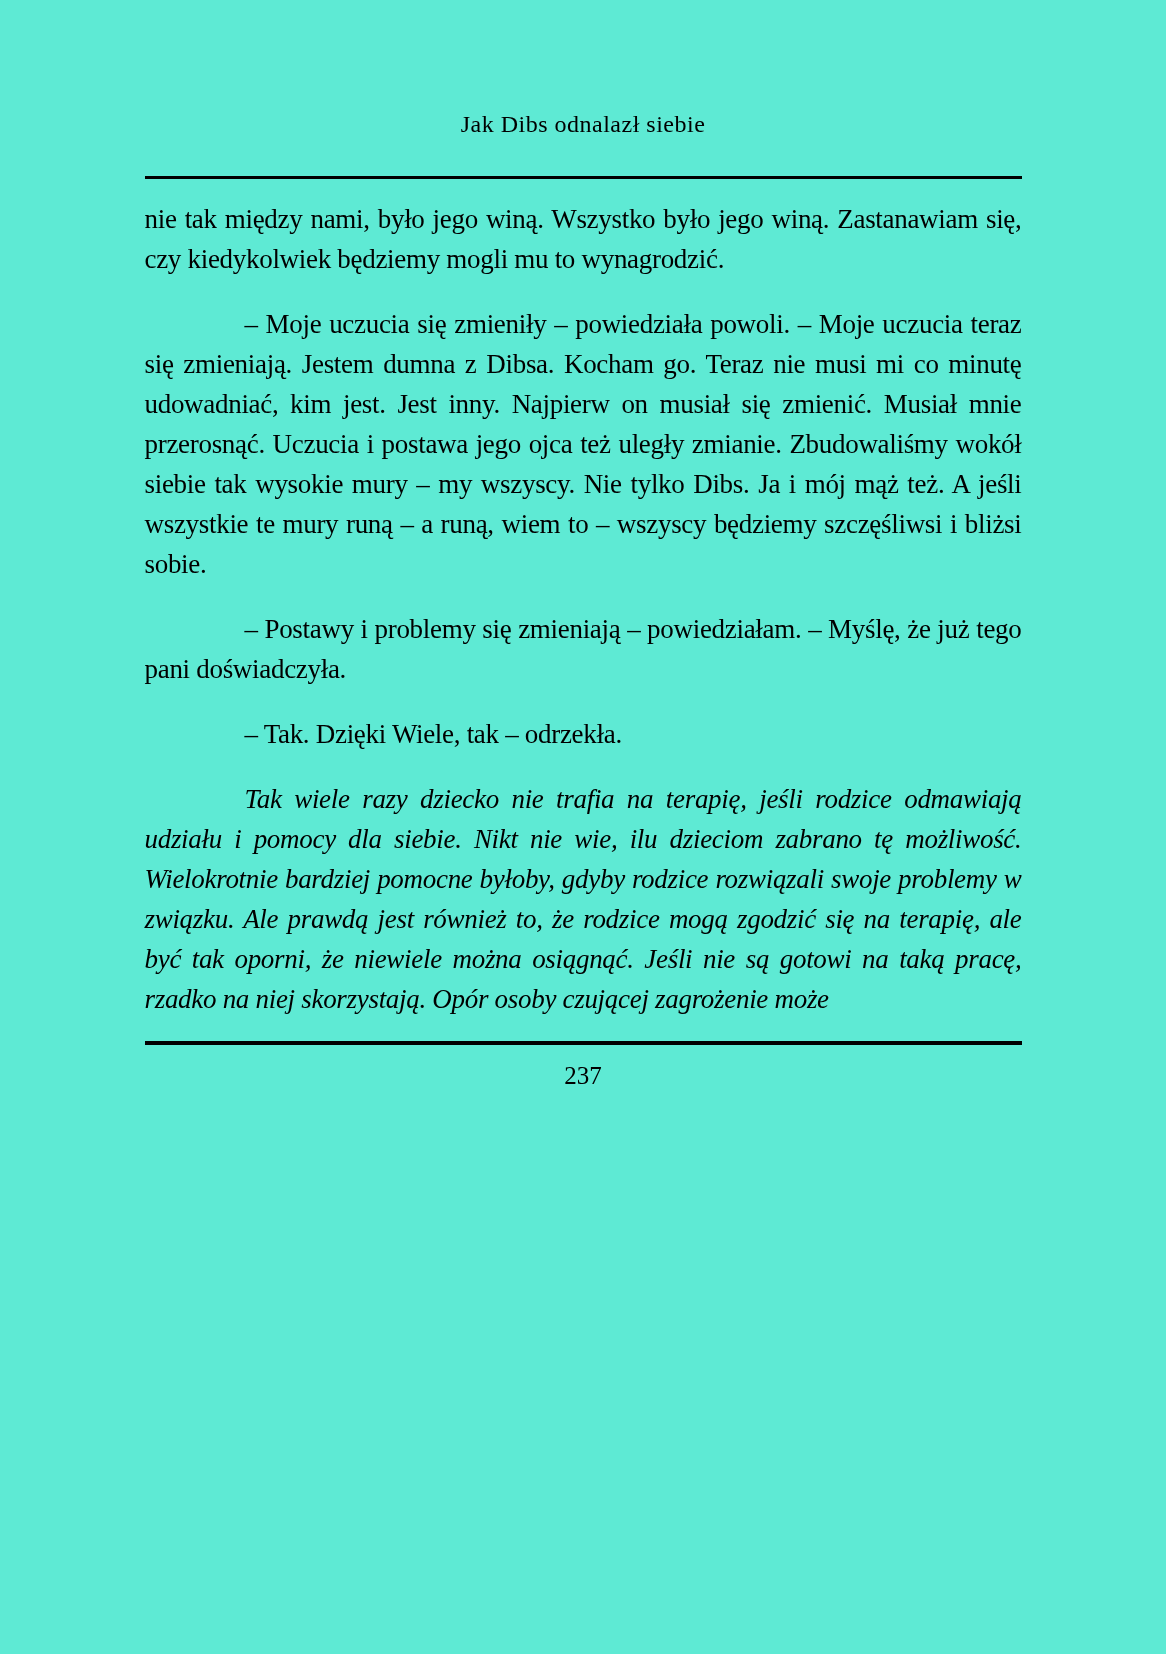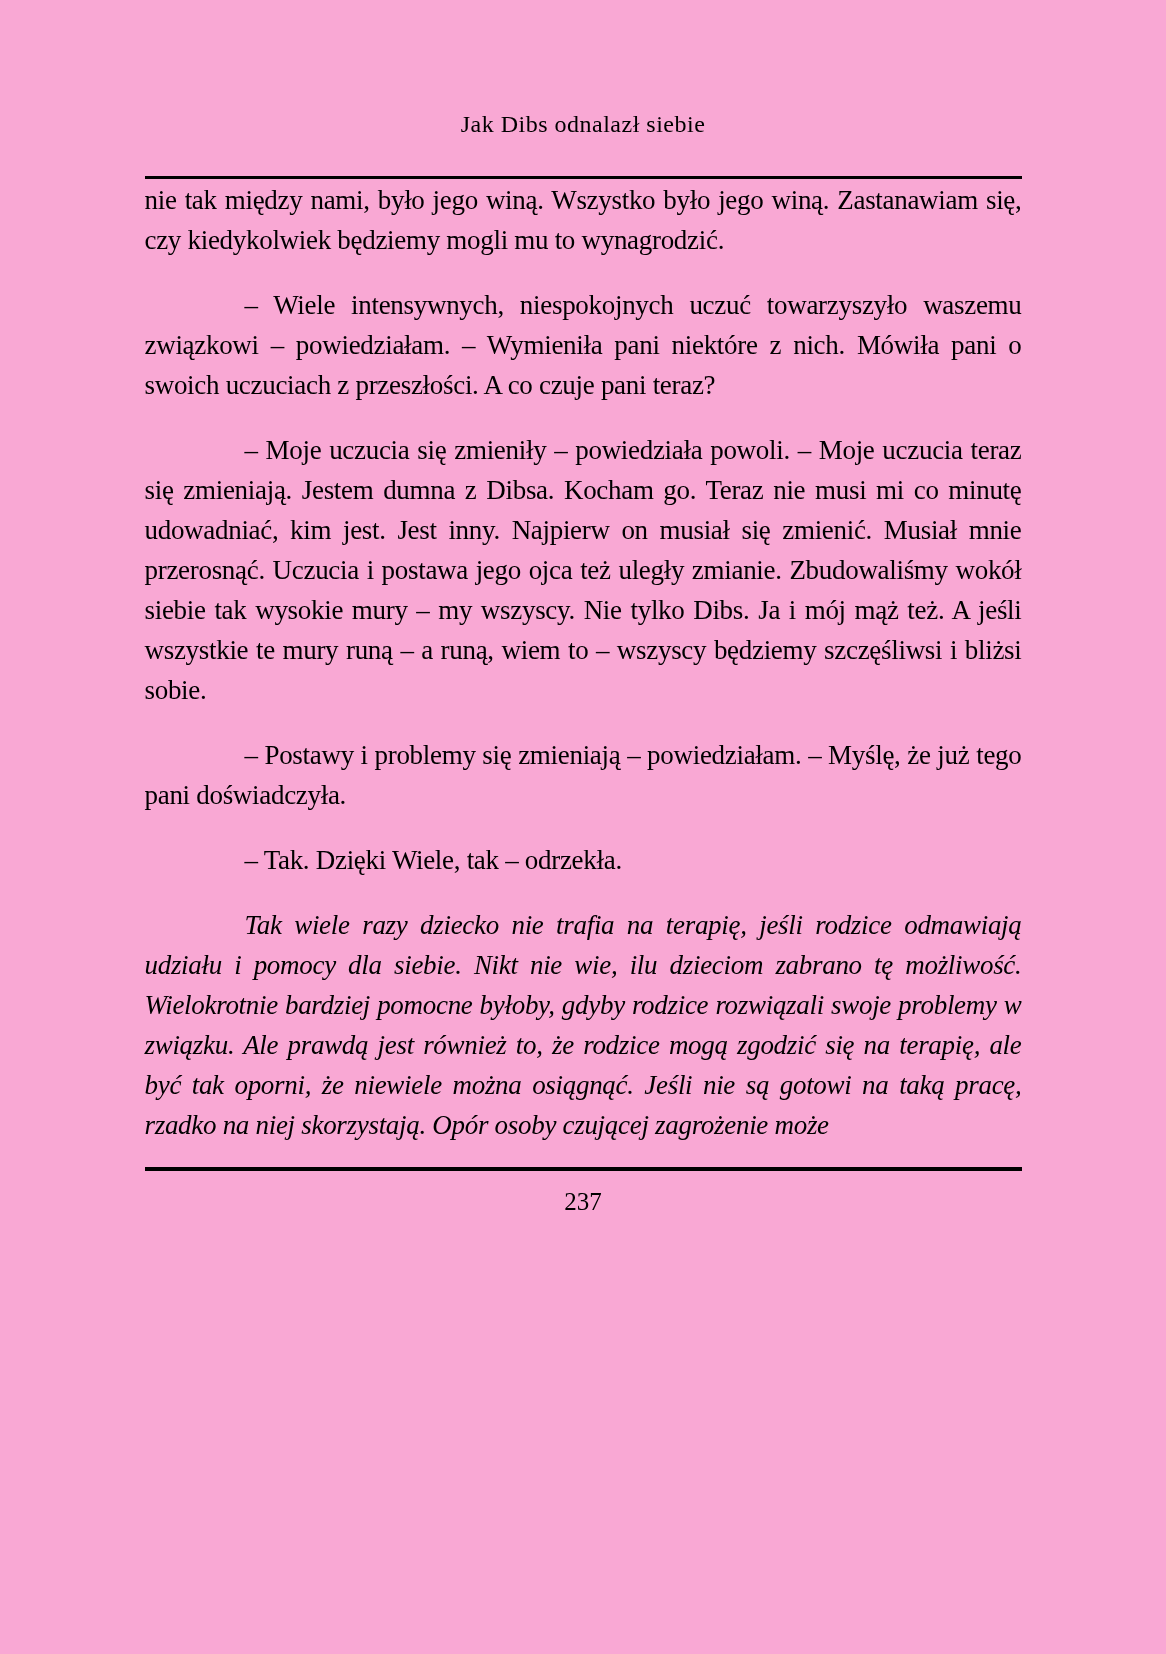--- a/index.html
+++ b/index.html
@@ -4,21 +4,21 @@
 <style>
   html, body {
     margin: 0;
     padding: 0;
     background: #ffffff;
   }
   .page {
     position: relative;
     width: 1166px;
     height: 1654px;
-    background: #f9a8d4;
+    background: #5eead4;
     color: #000000;
     font-family: "Liberation Serif", "DejaVu Serif", serif;
     overflow: hidden;
     margin: 0 auto;
   }
   .column {
     width: 877px;
     margin: 0 auto;
   }
   .running-head {
@@ -28,21 +28,21 @@
     line-height: 28px;
     letter-spacing: 0.5px;
     font-weight: normal;
   }
   .rule-top {
     height: 3px;
     background: #000000;
     margin-top: 38px;
   }
   .body-text {
-    margin-top: 1px;
+    margin-top: 20px;
     font-size: 27px;
     line-height: 40px;
     text-align: justify;
     letter-spacing: -0.3px;
   }
   .body-text p.para {
     margin: 0 0 25px 0;
   }
   .body-text p.para.indent {
     text-indent: 100px;
@@ -68,21 +68,20 @@
 
 <div class="page">
   <div class="column">
 
     <div class="running-head">Jak Dibs odnalazł siebie</div>
 
     <div class="rule-top"></div>
 
     <div class="body-text">
         <p class="para">nie tak między nami, było jego winą. Wszystko było jego winą. Zastanawiam się, czy kiedykolwiek będziemy mogli mu to wynagrodzić.</p>
-        <p class="para indent">– Wiele intensywnych, niespokojnych uczuć towarzyszyło waszemu związkowi – powiedziałam. – Wymieniła pani niektóre z nich. Mówiła pani o swoich uczuciach z przeszłości. A co czuje pani teraz?</p>
         <p class="para indent">– Moje uczucia się zmieniły – powiedziała powoli. – Moje uczucia teraz się zmieniają. Jestem dumna z Dibsa. Kocham go. Teraz nie musi mi co minutę udowadniać, kim jest. Jest inny. Najpierw on musiał się zmienić. Musiał mnie przerosnąć. Uczucia i postawa jego ojca też uległy zmianie. Zbudowaliśmy wokół siebie tak wysokie mury – my wszyscy. Nie tylko Dibs. Ja i mój mąż też. A jeśli wszystkie te mury runą – a runą, wiem to – wszyscy będziemy szczęśliwsi i bliżsi sobie.</p>
         <p class="para indent">– Postawy i problemy się zmieniają – powiedziałam. – Myślę, że już tego pani doświadczyła.</p>
         <p class="para indent">– Tak. Dzięki Wiele, tak – odrzekła.</p>
         <p class="para indent">Tak wiele razy dziecko nie trafia na terapię, jeśli rodzice odmawiają udziału i pomocy dla siebie. Nikt nie wie, ilu dzieciom zabrano tę możliwość. Wielokrotnie bardziej pomocne byłoby, gdyby rodzice rozwiązali swoje problemy w związku. Ale prawdą jest również to, że rodzice mogą zgodzić się na terapię, ale być tak oporni, że niewiele można osiągnąć. Jeśli nie są gotowi na taką pracę, rzadko na niej skorzystają. Opór osoby czującej zagrożenie może</p>
       </div>
 
     <div class="rule-bottom"></div>
 
     <div class="page-number">237</div>
 

